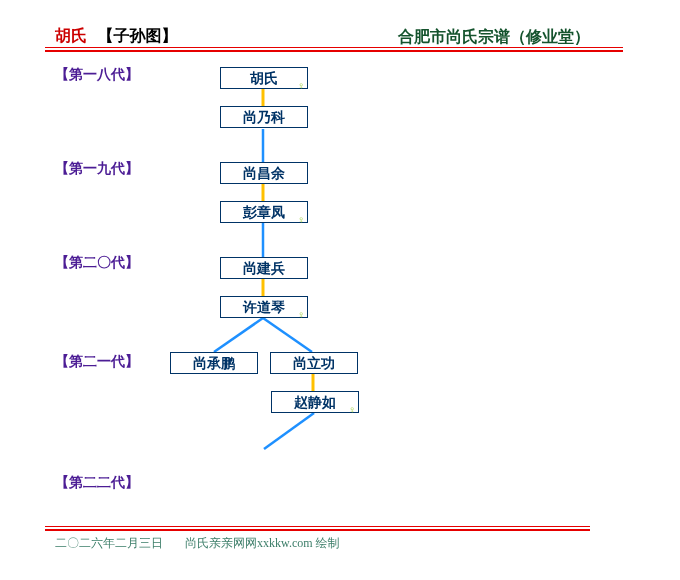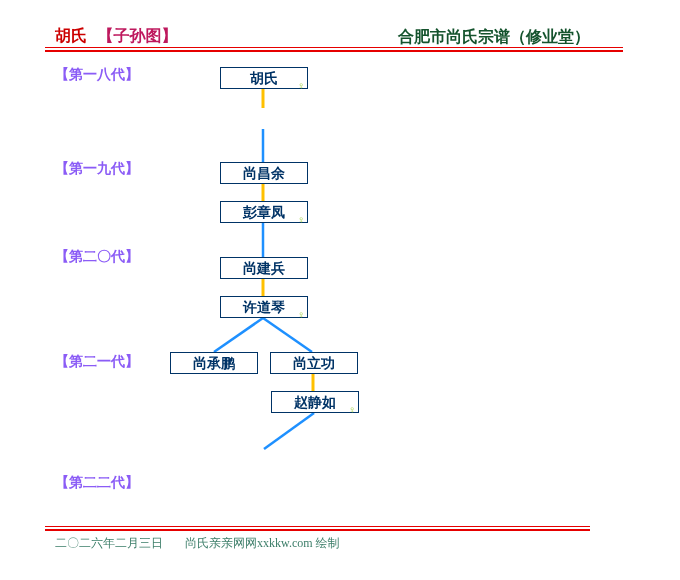--- a/index.html
+++ b/index.html
@@ -9,36 +9,36 @@
     background:#ffffff;
     font-family:"Liberation Sans", sans-serif;
     overflow:hidden;
   }
   
   .hdr-left{
     position:absolute;left:55px;top:26px;
     font-size:16px;font-weight:bold;white-space:nowrap;
   }
   .hdr-left .red{color:#cc0000;}
-  .hdr-left .green{color:#be185d;margin-left:6px;}
+  .hdr-left .green{color:#000000;margin-left:6px;}
   .hdr-right{
     position:absolute;left:398px;top:27px;
     font-size:16px;font-weight:bold;color:#14532d;white-space:nowrap;
   }
   .double-rule{
     position:absolute;height:2px;
     border-top:1px solid #e60000;
     border-bottom:2px solid #e60000;
   }
   #rule-top{left:45px;top:47px;width:578px;}
   #rule-bottom{left:45px;top:526px;width:545px;}
   
   .gen-label{
     position:absolute;left:55px;
-    font-size:14px;font-weight:bold;color:#8b5cf6;white-space:nowrap;
+    font-size:14px;font-weight:bold;color:#4c1d95;white-space:nowrap;
   }
   
   .person{
     position:absolute;width:86px;height:20px;
     border:1.5px solid #003366;background:#ffffff;
     color:#003366;font-size:14px;font-weight:bold;
     text-align:center;line-height:20px;
     cursor:pointer;z-index:2;
   }
   .person .sym{
@@ -63,39 +63,42 @@
 
   <div class="hdr-left">
     <span class="red">胡氏</span>
     <span class="green">【子孙图】</span>
   </div>
   <div class="hdr-right">合肥市尚氏宗谱（修业堂）</div>
   <div class="double-rule" id="rule-top"></div>
 
   <div class="gen-label" style="top:66px;">【第一八代】</div>
   <div class="gen-label" style="top:160px;">【第一九代】</div>
-  <div class="gen-label" style="top:248px;text-align:right;">【第二〇代】</div>
+  <div class="gen-label" style="top:254px;text-align:right;">【第二〇代】</div>
   <div class="gen-label" style="top:353px;">【第二一代】</div>
   <div class="gen-label" style="top:474px;">【第二二代】</div>
 
   <svg id="wires" width="680" height="580" viewBox="0 0 680 580">
     <line x1="263" y1="89" x2="263" y2="108" stroke-width="3" stroke="#ffc000"></line>
     <line x1="263" y1="129" x2="263" y2="163" stroke-width="2.5" stroke="#1e90ff"></line>
     <line x1="263" y1="184" x2="263" y2="202" stroke-width="3" stroke="#ffc000"></line>
     <line x1="263" y1="223" x2="263" y2="258" stroke-width="2.5" stroke="#1e90ff"></line>
     <line x1="263" y1="279" x2="263" y2="297" stroke-width="3" stroke="#ffc000"></line>
     <line x1="263" y1="318" x2="214" y2="352" stroke-width="2.5" stroke="#1e90ff"></line>
     <line x1="263" y1="318" x2="312" y2="352" stroke-width="2.5" stroke="#1e90ff"></line>
     <line x1="313" y1="374" x2="313" y2="393" stroke-width="3" stroke="#ffc000"></line>
     <line x1="314" y1="413" x2="264" y2="449" stroke-width="2.5" stroke="#1e90ff"></line>
   </svg>
 
   <div class="person" style="left:220px;top:67px;">
     <span>胡氏</span>
     <span class="sym">♀</span>
+  </div>
+  <div class="person" style="left:220px;top:106px;">
+    <span>尚乃科</span>
   </div>
   <div class="person" style="left:220px;top:162px;">
     <span>尚昌余</span>
   </div>
   <div class="person" style="left:220px;top:201px;">
     <span>彭章凤</span>
     <span class="sym">♀</span>
   </div>
   <div class="person" style="left:220px;top:257px;">
     <span>尚建兵</span>

